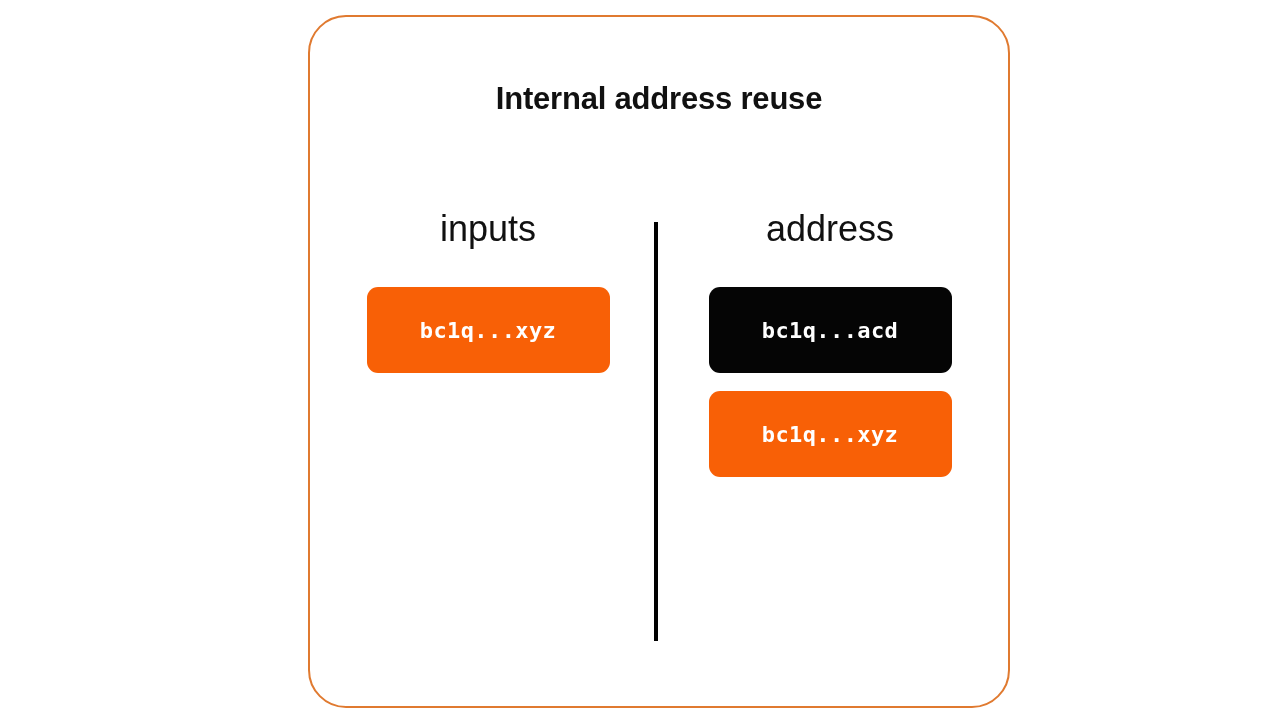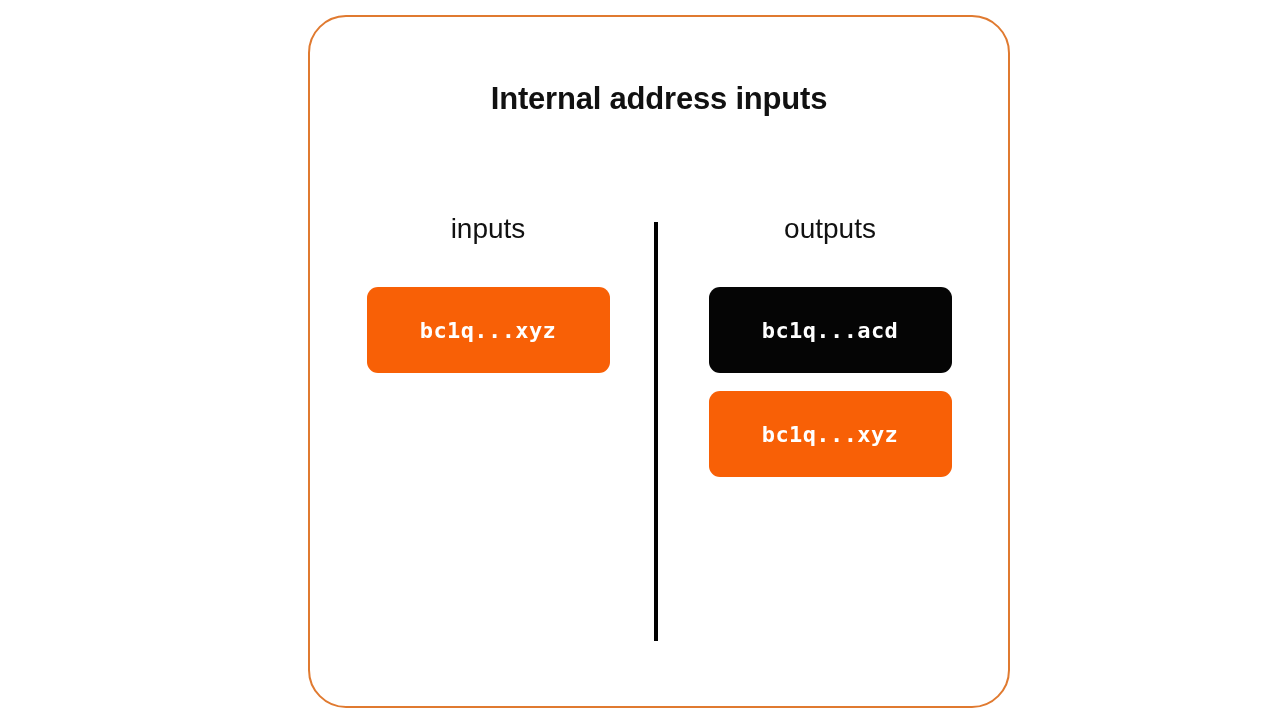--- a/index.html
+++ b/index.html
@@ -59,21 +59,21 @@
     position: absolute;
     top: 0;
     width: 340px;
   }
   .column.inputs  { left: 8px; }
   .column.outputs { left: 350px; }
 
   .column-label {
     text-align: center;
     font-family: "Liberation Sans", sans-serif;
-    font-size: 28px;
+    font-size: 36px;
     font-weight: normal;
     color: #111111;
     line-height: 40px;
     letter-spacing: 0px;
     margin-bottom: 0;
     height: 40px;
     white-space: nowrap;
   }
 
   
@@ -113,35 +113,35 @@
   .chip.orange { background: #f86006; }
   .chip.black  { background: #050505; }
 
   .chip + .chip { margin-top: 18px; }
 </style>
 </head>
 <body>
 
 <div class="card">
 
-  <div class="card-title">Internal address inputs</div>
+  <div class="card-title">Internal address reuse</div>
 
   <div class="columns">
 
     <div class="divider"></div>
 
     <div class="column inputs">
       <div class="column-label">inputs</div>
       <div class="chip-stack">
         <div class="chip orange">bc1q...xyz</div>
       </div>
     </div>
 
     <div class="column outputs">
-      <div class="column-label">outputs</div>
+      <div class="column-label">address</div>
       <div class="chip-stack outputs-stack">
         <div class="chip black">bc1q...acd</div>
         <div class="chip orange">bc1q...xyz</div>
       </div>
     </div>
 
   </div>
 </div>
 
 </body></html>

